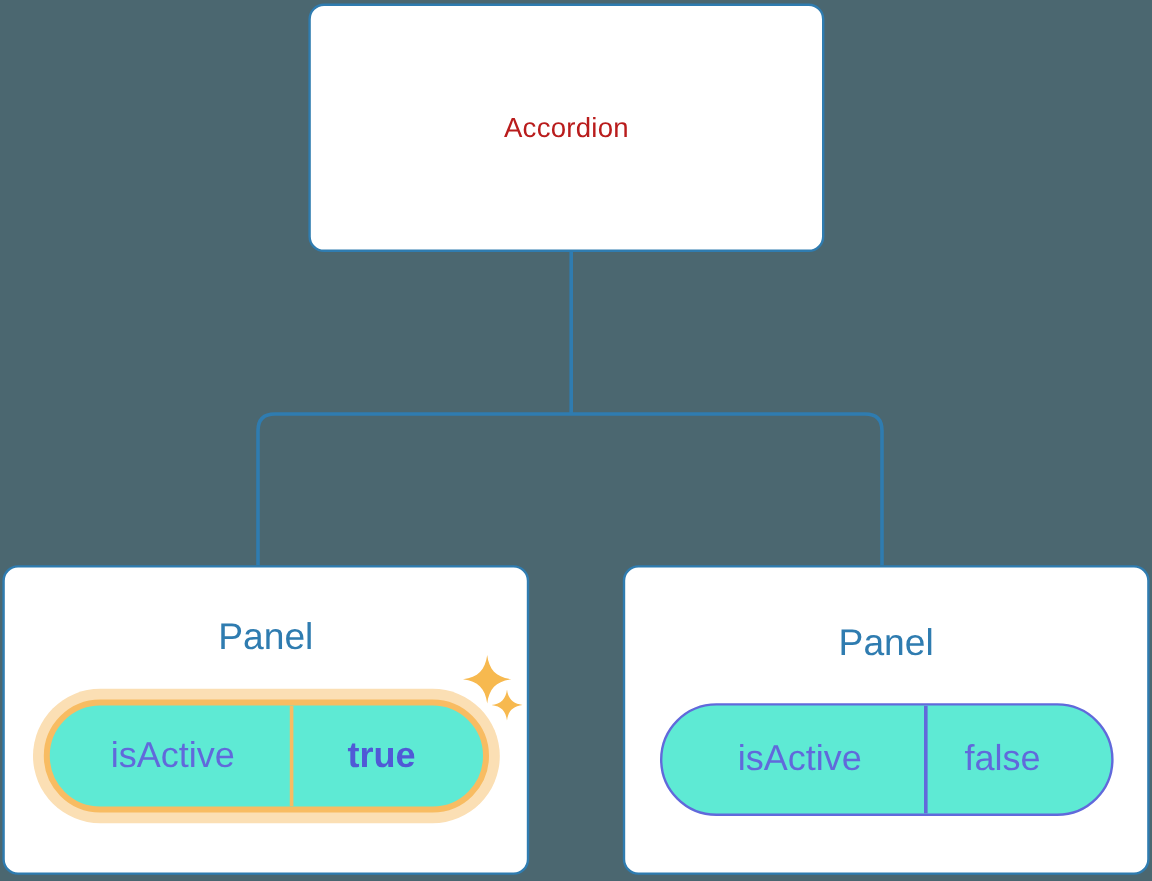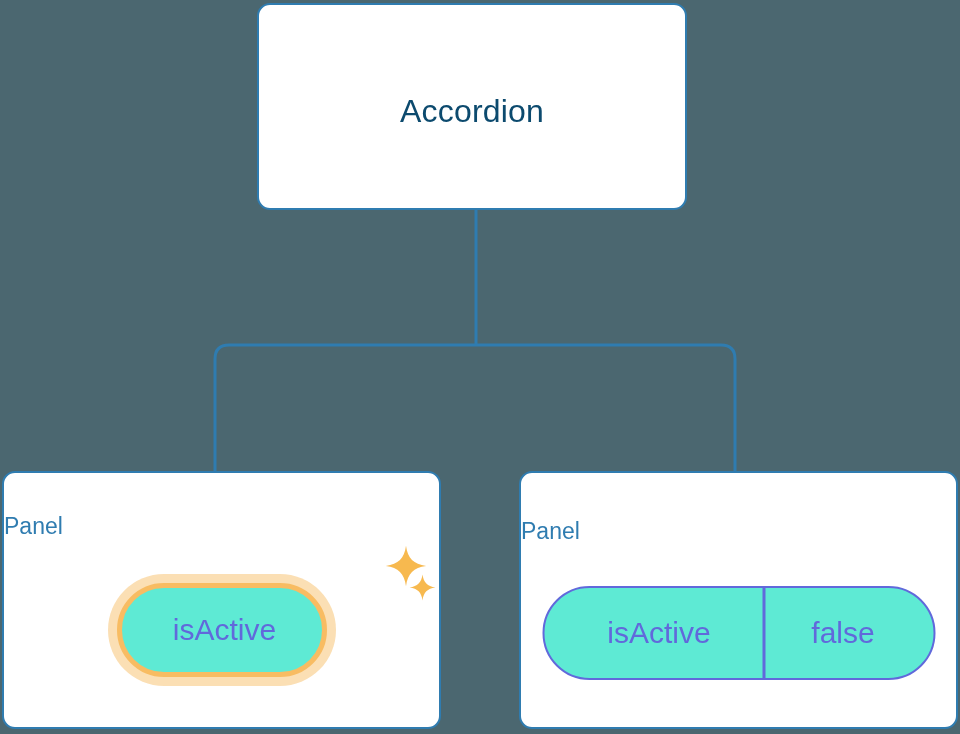--- a/index.html
+++ b/index.html
@@ -44,41 +44,41 @@
     top: 3px;
     width: 430px;
     height: 207px;
   }
   .root-title {
     position: absolute;
     left: 0;
     right: 0;
     top: 88px;
     text-align: center;
-    font-size: 32px;
-    color: #0c4a6e;
+    font-size: 23px;
+    color: #b91c1c;
     letter-spacing: 0.2px;
   }
 
   
   .panel-node {
     top: 471px;
     width: 439px;
     height: 258px;
   }
   #panel-left  { left: 2px; }
   #panel-right { left: 519px; }
 
   .panel-title {
     position: absolute;
     left: 0;
     right: 0;
     top: 40px;
-    text-align: left;
-    font-size: 23px;
+    text-align: center;
+    font-size: 31px;
     color: #2f7cb0;
   }
   #panel-right .panel-title { top: 45px; }
 
   
   .pill-wrap {
     position: absolute;
     left: 50%;
     transform: translateX(-50%);
     top: 110px;
@@ -134,21 +134,21 @@
     border: 2px solid #6169db;
     height: 94px;
   }
   .pill--plain .pill-key {
     color: #6169db;
     padding: 0 24px 0 36px;
     min-width: 158px;
   }
   .pill--plain .pill-val {
     color: #6169db;
-    padding: 0 38px 0 26px;
+    padding: 0 38px 0 11px;
     min-width: 104px;
     border-left: 3px solid #6169db;
   }
 
   
   .sparkle {
     position: absolute;
     pointer-events: none;
   }
   #sparkle-big   { left: 385px; top: 545px; width: 42px; height: 42px; }
@@ -168,20 +168,21 @@
     <div class="root-title">Accordion</div>
   </div>
 
   <div class="node panel-node" id="panel-left">
     <div class="panel-title">Panel</div>
 
     <div class="pill-wrap" id="pill-left-wrap">
       <div class="pill-glow">
         <div class="pill pill--highlight">
           <div class="pill-key">isActive</div>
+          <div class="pill-val">true</div>
         </div>
       </div>
     </div>
   </div>
 
   <div class="sparkle" id="sparkle-big">
     <svg viewBox="0 0 100 100" width="42" height="42" xmlns="http://www.w3.org/2000/svg">
       <path d="M50 2 C54 32 68 46 98 50 C68 54 54 68 50 98 C46 68 32 54 2 50 C32 46 46 32 50 2 Z" fill="#f7b94f"></path>
     </svg>
   </div>

